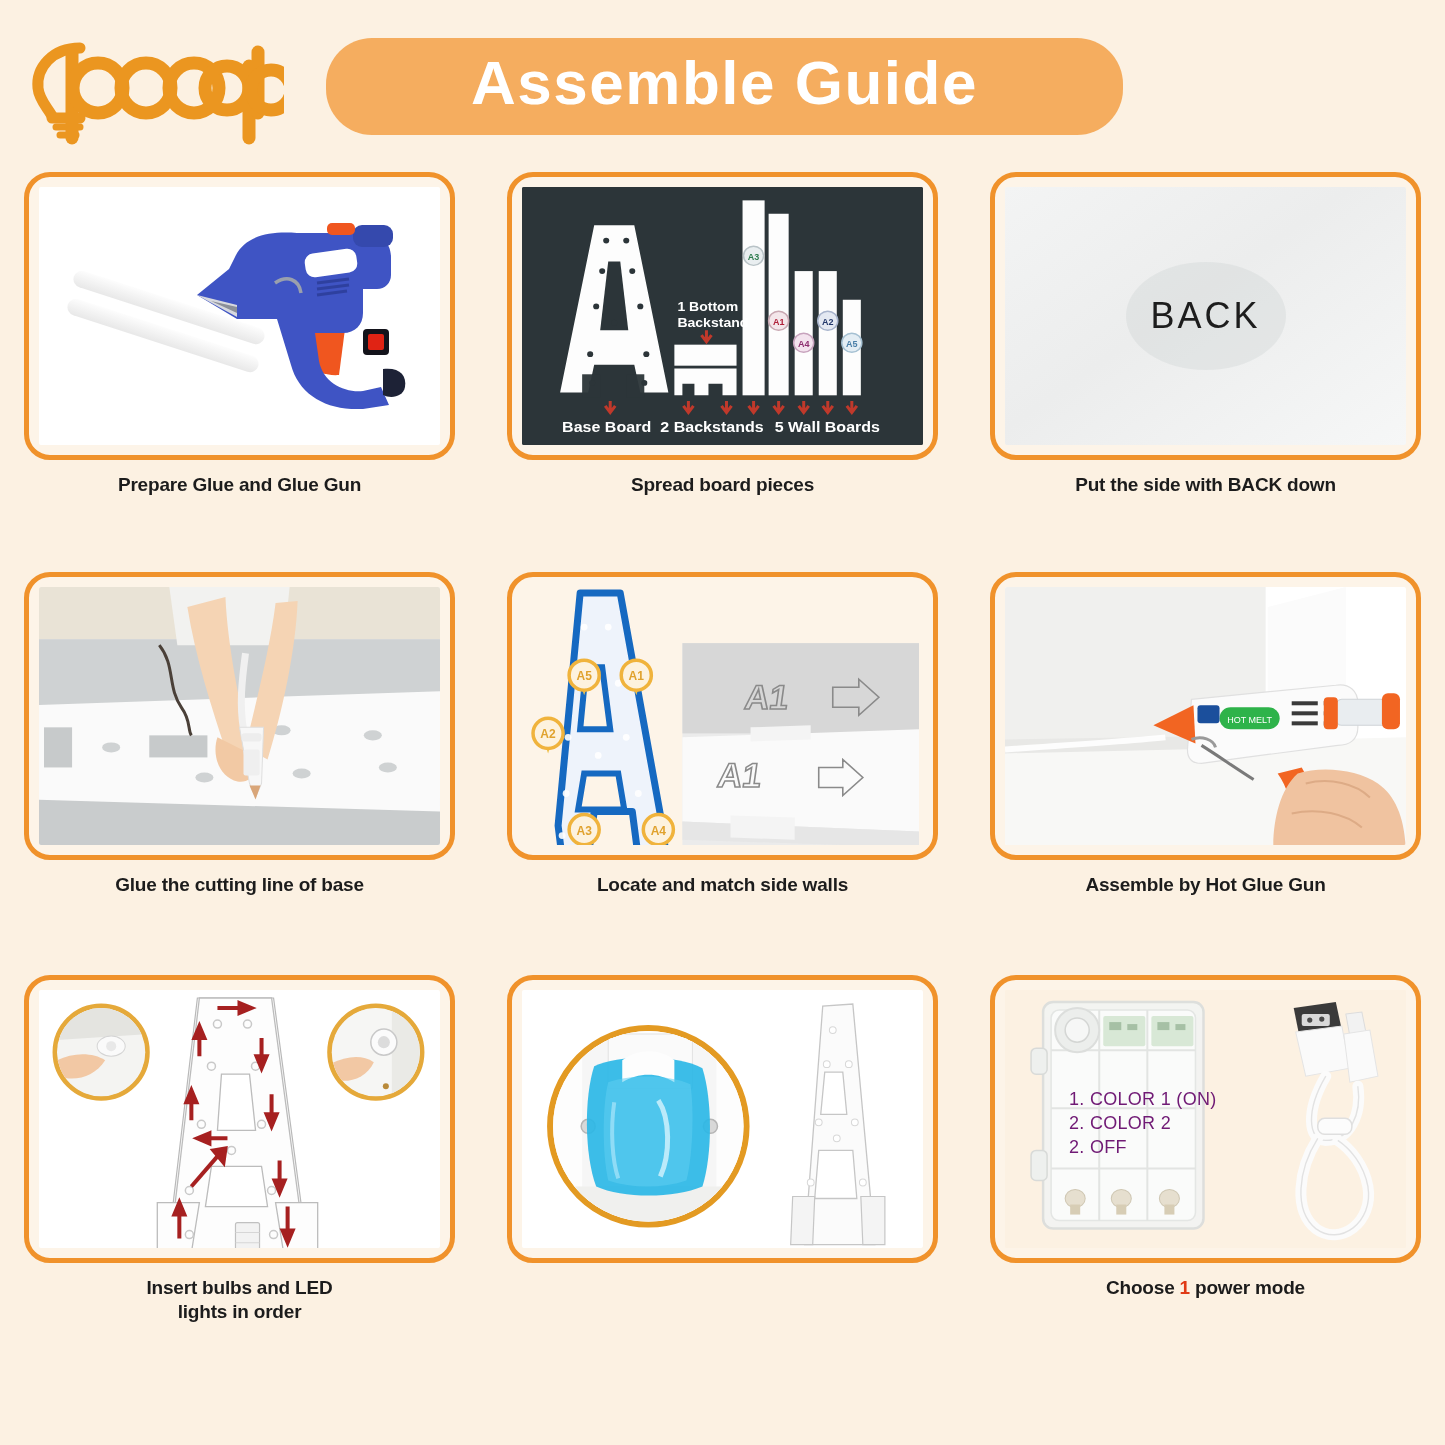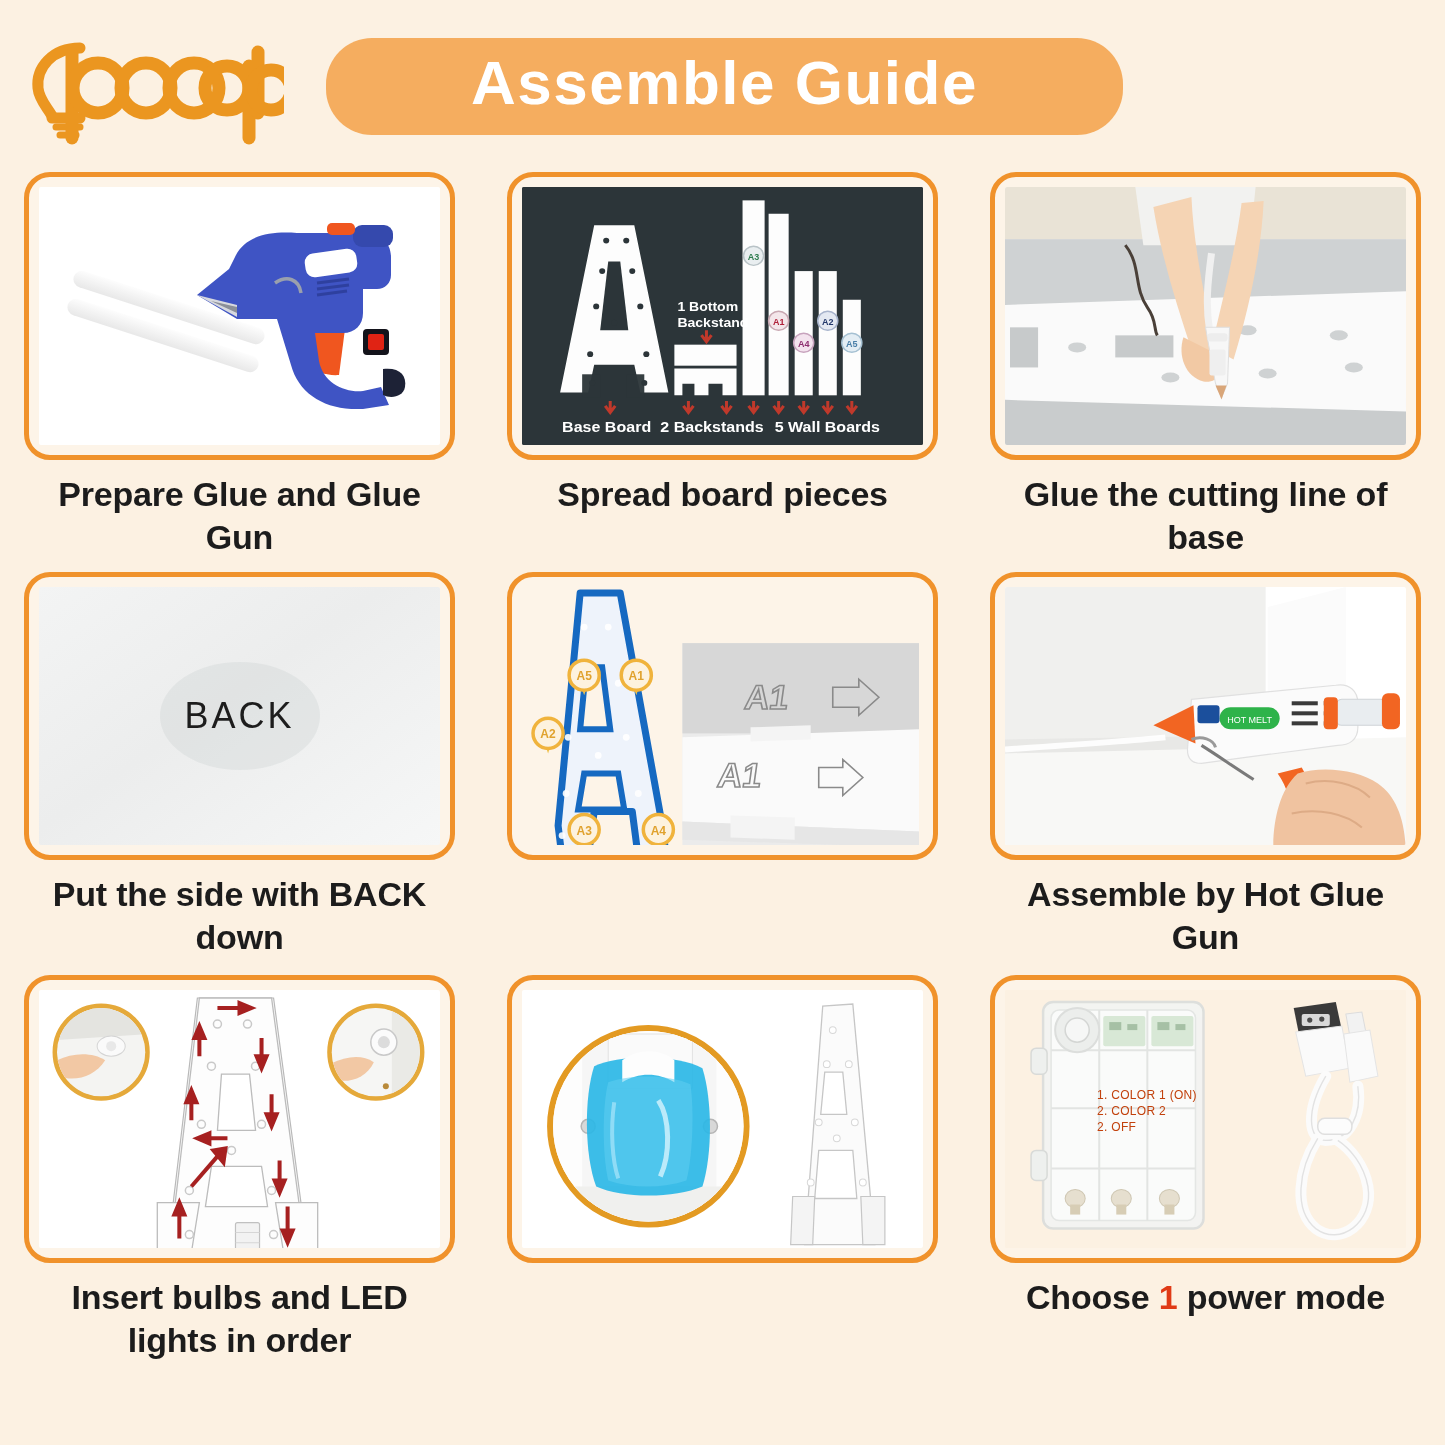--- a/index.html
+++ b/index.html
@@ -68,21 +68,21 @@
   .panel-inner {
     position: absolute;
     inset: 10px;
     overflow: hidden;
     border-radius: 2px;
   }
 
   .caption {
     margin-top: 13px;
     text-align: center;
-    font-size: 34px;
+    font-size: 19px;
     font-weight: bold;
     color: #1c1c1c;
     line-height: 1.27;
     letter-spacing: -0.2px;
   }
   .caption .hl { color: #e03a16; }
 
   
   .p1-bg { position: absolute; inset: 0; background: #fff; }
   .stick {
@@ -123,26 +123,25 @@
   }
 
   
   .photo { position: absolute; inset: 0; }
 
   
   .p9-wrap { position: absolute; inset: 0; background: #fcf1e2; }
   .mode-list {
     position: absolute;
     left: 64px; top: 98px;
-    font-size: 12px;
+    font-size: 18px;
     line-height: 1.32;
-    color: #c2410c;
+    color: #701a75;
     letter-spacing: 0.3px;
     z-index: 5;
-    margin-left: 28px;
   }
 </style>
 </head>
 <body>
 
 <div class="header">
 
   <div class="logo">
     <svg viewBox="0 0 262 120">
       <g fill="none" stroke="#eb9620" stroke-width="11" stroke-linecap="round">
@@ -300,20 +299,32 @@
           </svg>
         </div>
       </div>
     </div>
     <div class="caption">Spread board pieces</div>
   </div>
 
   <div class="cell">
     <div class="panel">
       <div class="panel-inner">
+        <div class="p3-board">
+          <div class="p3-circle"></div>
+          <div class="p3-text">BACK</div>
+        </div>
+      </div>
+    </div>
+    <div class="caption">Put the side with BACK down</div>
+  </div>
+
+  <div class="cell">
+    <div class="panel">
+      <div class="panel-inner">
         <svg class="photo" viewBox="0 0 400 270" preserveAspectRatio="none">
           <rect width="400" height="270" fill="#ffffff"></rect>
           <rect y="0" width="400" height="52" fill="#e9e3d6"></rect>
           <rect y="52" width="400" height="66" fill="#cfd2d3"></rect>
           <rect y="210" width="400" height="60" fill="#c9cccd"></rect>
 
           <path d="M-10 118 L 400 104 L 400 224 L -10 212 Z" fill="#fafafa"></path>
 
           <rect x="5" y="140" width="28" height="40" fill="#c7cacb"></rect>
           <rect x="110" y="148" width="58" height="22" fill="#c7cacb"></rect>
@@ -338,32 +349,20 @@
           <path d="M120 58 C 136 78, 128 100, 142 120 C 152 134, 148 142, 152 148" stroke="#4a4038" stroke-width="3" fill="none"></path>
 
           <path d="M200 140 L 224 140 L 222 196 L 216 210 L 210 196 Z" fill="#f7f7f7" stroke="#dedede" stroke-width="1"></path>
           <rect x="202" y="146" width="20" height="8" rx="3" fill="#ededed"></rect>
           <rect x="204" y="162" width="16" height="26" rx="2" fill="#efefef"></rect>
           <path d="M210 198 L 216 212 L 221 198 Z" fill="#d9a679"></path>
         </svg>
       </div>
     </div>
     <div class="caption">Glue the cutting line of base</div>
-  </div>
-
-  <div class="cell">
-    <div class="panel">
-      <div class="panel-inner">
-        <div class="p3-board">
-          <div class="p3-circle"></div>
-          <div class="p3-text">BACK</div>
-        </div>
-      </div>
-    </div>
-    <div class="caption">Put the side with BACK down</div>
   </div>
 
   <div class="cell">
     <div class="panel">
       <div class="panel-inner">
         <svg class="photo" viewBox="0 0 400 270" preserveAspectRatio="none">
           <rect width="400" height="270" fill="#fdf4e8"></rect>
 
           <g>
             <path d="M40 270 L 36 238 L 58 6 L 98 6 L 140 238 L 144 270 L 116 270
@@ -422,20 +421,21 @@
             <text x="238" y="122" font-size="34" font-weight="bold" fill="none" stroke="#8a8a8a" stroke-width="1.6" font-family="Liberation Sans, sans-serif" transform="skewX(-8)">A1</text>
             <path d="M310 100 L 336 100 L 336 92 L 356 110 L 336 128 L 336 120 L 310 120 Z" fill="none" stroke="#8a8a8a" stroke-width="1.6"></path>
 
             <text x="222" y="200" font-size="34" font-weight="bold" fill="none" stroke="#8a8a8a" stroke-width="1.6" font-family="Liberation Sans, sans-serif" transform="skewX(-8)">A1</text>
             <path d="M296 180 L 320 180 L 320 172 L 340 190 L 320 208 L 320 200 L 296 200 Z" fill="none" stroke="#8a8a8a" stroke-width="1.6"></path>
           </g>
         </svg>
       </div>
     </div>
     <div class="caption">
+      <div>Locate and match side walls</div>
     </div>
   </div>
 
   <div class="cell">
     <div class="panel">
       <div class="panel-inner">
         <svg class="photo" viewBox="0 0 400 270" preserveAspectRatio="none">
           <rect width="400" height="270" fill="#ffffff"></rect>
 
           <path d="M0 0 L 260 0 L 260 150 L 0 160 Z" fill="#f0f0ee"></path>

